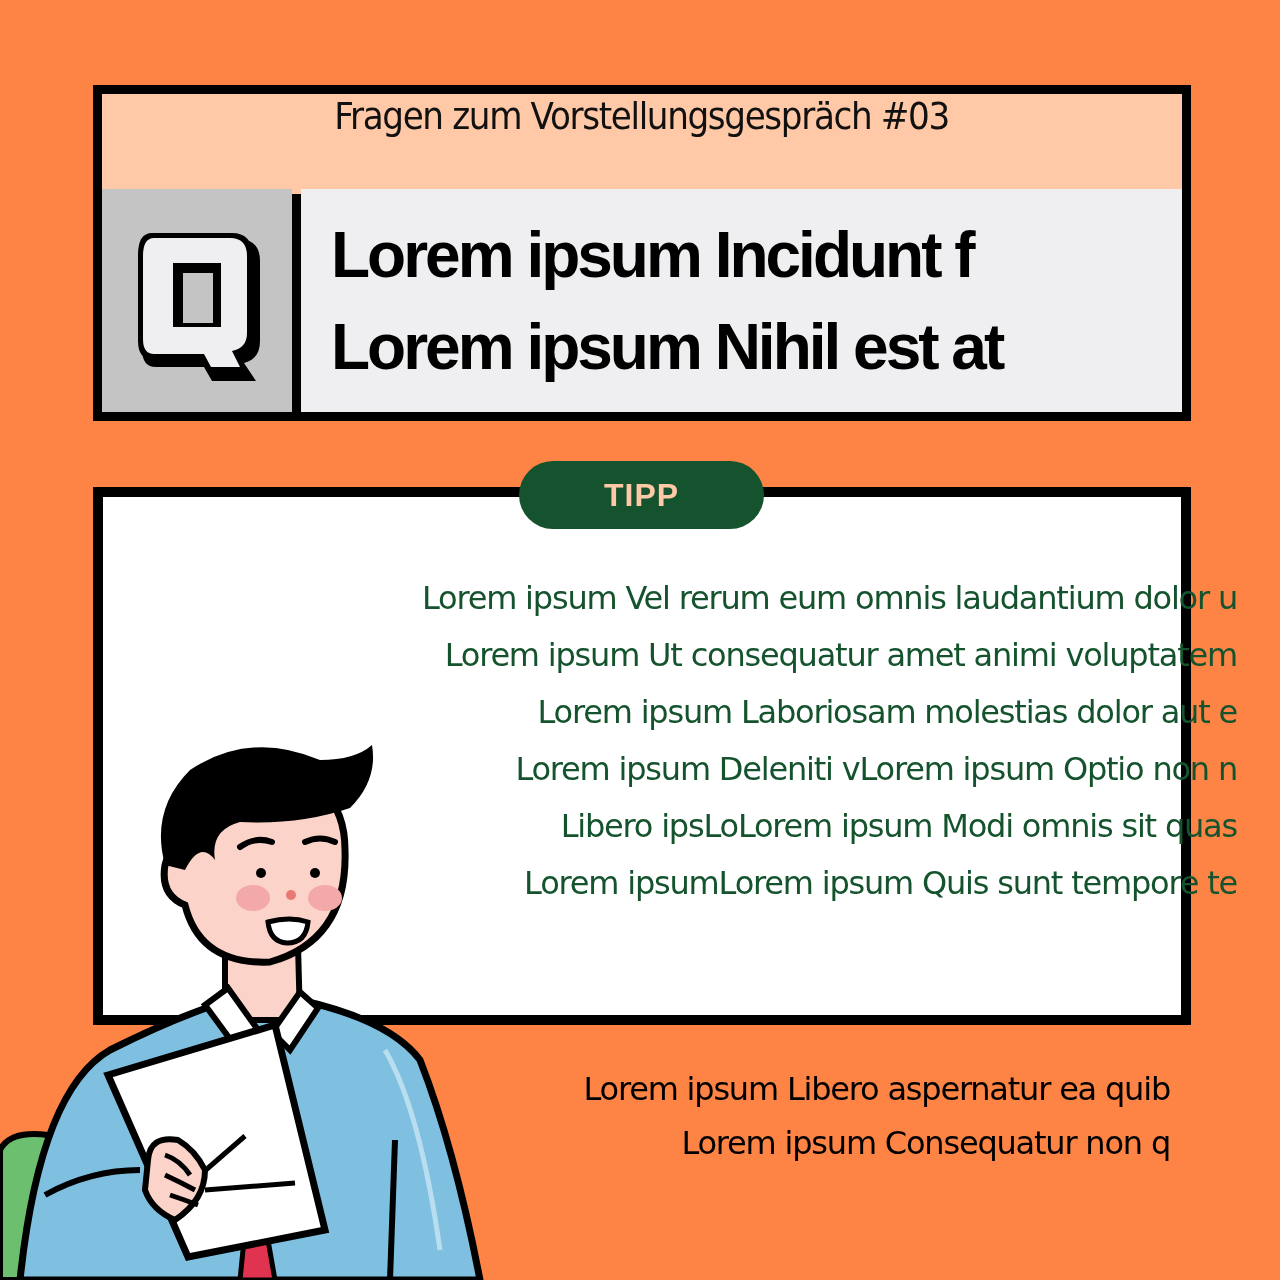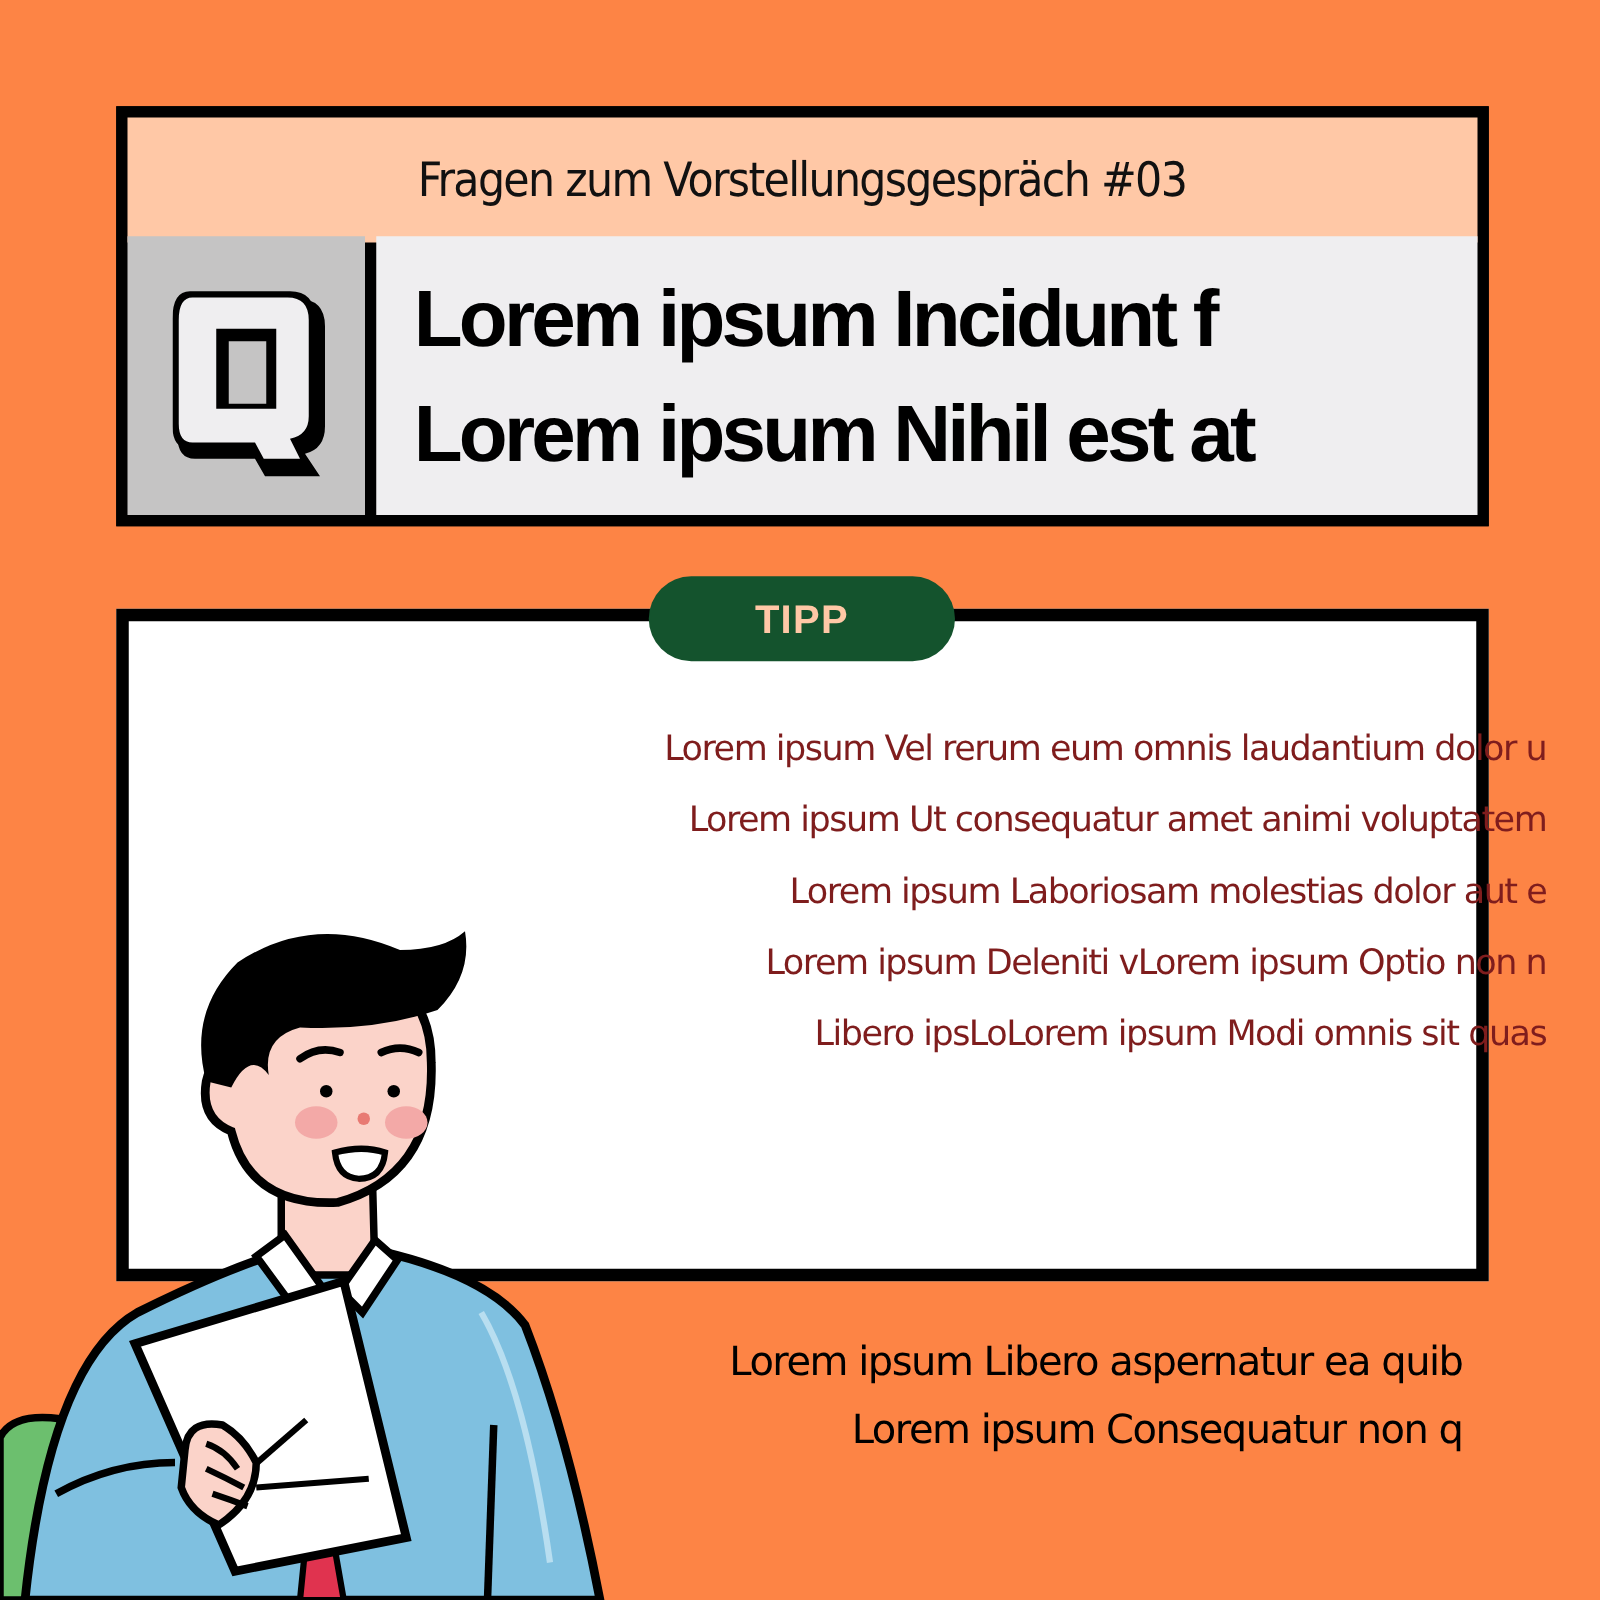--- a/index.html
+++ b/index.html
@@ -7,21 +7,21 @@
       width: 1280px; height: 1280px; overflow: hidden;
       background: #fd8445; position: relative;
       font-family: "Liberation Sans", "DejaVu Sans", sans-serif;
     }
     .header-card {
       position: absolute; left: 93px; top: 85px; width: 1098px; height: 336px;
       box-sizing: border-box; border: 9px solid #000; background: #000;
     }
     .header-top {
       position: absolute; left: 0; top: 0; right: 0; height: 100px;
-      background: #ffc8a6; display: flex; align-items: center; justify-content: center;
+      background: #ffc8a6; display: flex; align-items: flex-start; justify-content: center;
     }
     .header-top span {
       font-family: "DejaVu Sans", sans-serif; font-size: 38px; color: #111;
       letter-spacing: -1.5px; transform: scaleX(0.9); display: inline-block;
     }
     .q-cell {
       position: absolute; left: 0; top: 95px; width: 190px; bottom: 0;
       background: #c5c4c4;
     }
     .title-cell {
@@ -46,22 +46,22 @@
       justify-content: center; z-index: 3;
     }
     .tip-badge span {
       color: #ffc8a6; font-weight: bold; font-size: 32px; letter-spacing: 1px;
       font-family: "Liberation Sans", sans-serif;
     }
     .tip-lines {
       position: absolute; right: 43px; top: 570px; text-align: right; z-index: 2;
     }
     .tip-line {
-      font-family: "DejaVu Sans", sans-serif; font-size: 28px; line-height: 57px;
-      color: #7f1d1d; white-space: nowrap; letter-spacing: -1.2px;
+      font-family: "DejaVu Sans", sans-serif; font-size: 32px; line-height: 57px;
+      color: #14532d; white-space: nowrap; letter-spacing: -1.2px;
     }
     .footer-lines {
       position: absolute; right: 110px; top: 1062px; text-align: right; z-index: 2; margin-left: 20px;
     }
     .footer-line {
       font-family: "DejaVu Sans", sans-serif; font-size: 32px; line-height: 54px;
       color: #000; white-space: nowrap; letter-spacing: -1.2px;
     }
     .illustration { position: absolute; left: 0; top: 730px; z-index: 4; }
   </style>
@@ -91,20 +91,21 @@
 <div class="tip-badge">
   <span>TIPP</span>
 </div>
 
 <div class="tip-lines">
   <div class="tip-line">Lorem ipsum Vel rerum eum omnis laudantium dolor u</div>
   <div class="tip-line">Lorem ipsum Ut consequatur amet animi voluptatem</div>
   <div class="tip-line">Lorem ipsum Laboriosam molestias dolor aut e</div>
   <div class="tip-line">Lorem ipsum Deleniti vLorem ipsum Optio non n</div>
   <div class="tip-line">Libero ipsLoLorem ipsum Modi omnis sit quas</div>
+  <div class="tip-line">Lorem ipsumLorem ipsum Quis sunt tempore te</div>
 </div>
 
 <div class="footer-lines">
   <div class="footer-line">Lorem ipsum Libero aspernatur ea quib</div>
   <div class="footer-line">Lorem ipsum Consequatur non q</div>
 </div>
 
 <svg class="illustration" width="500" height="550" viewBox="0 0 500 550">
 
   <path d="M0 420 Q10 400 48 405 L52 550 H0 Z" fill="#6cbf6e" stroke="#000" stroke-width="6"></path>

